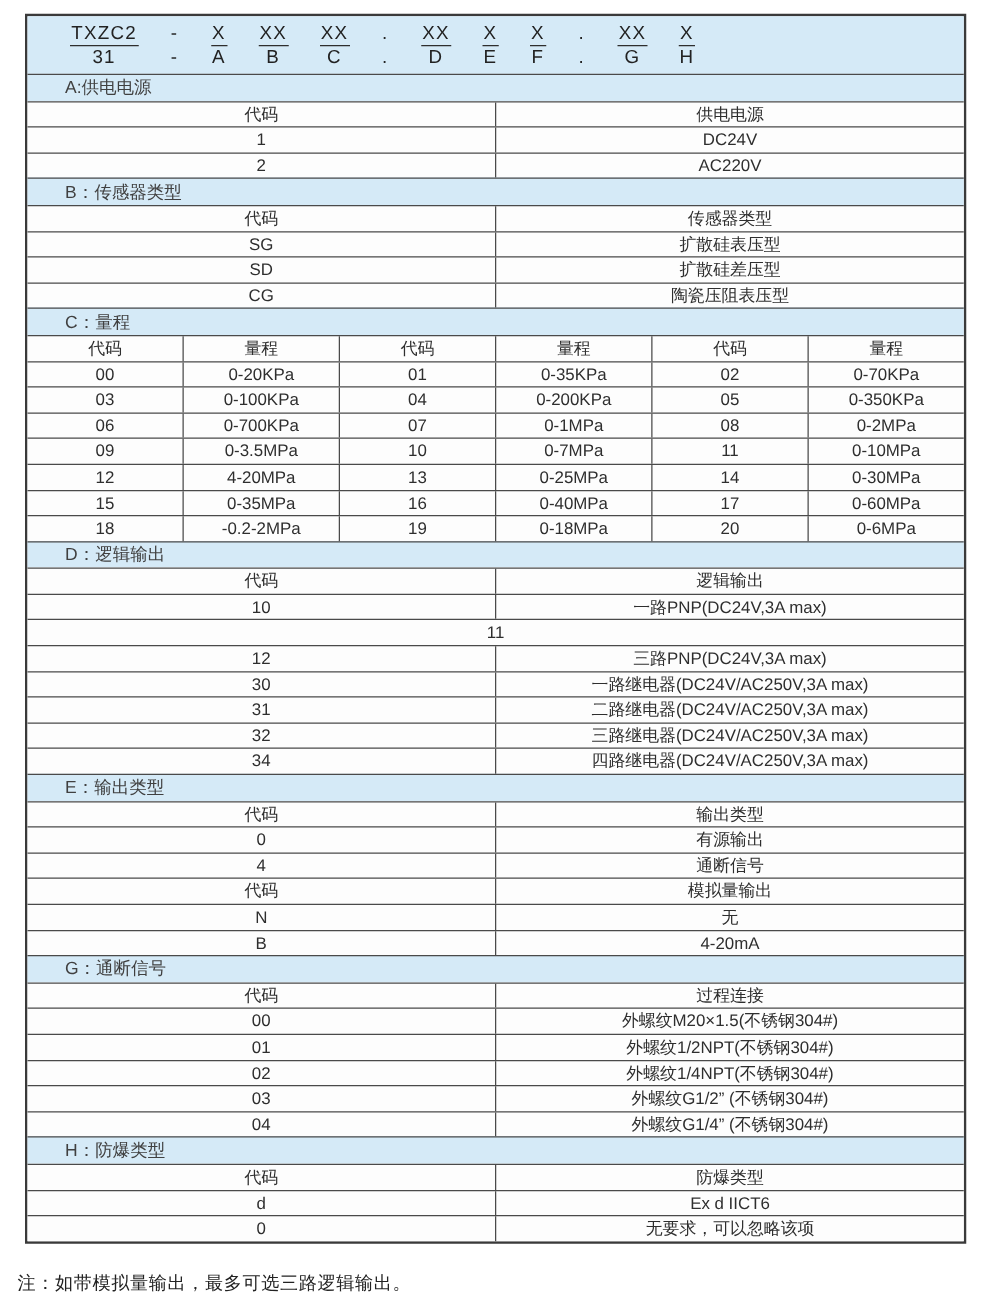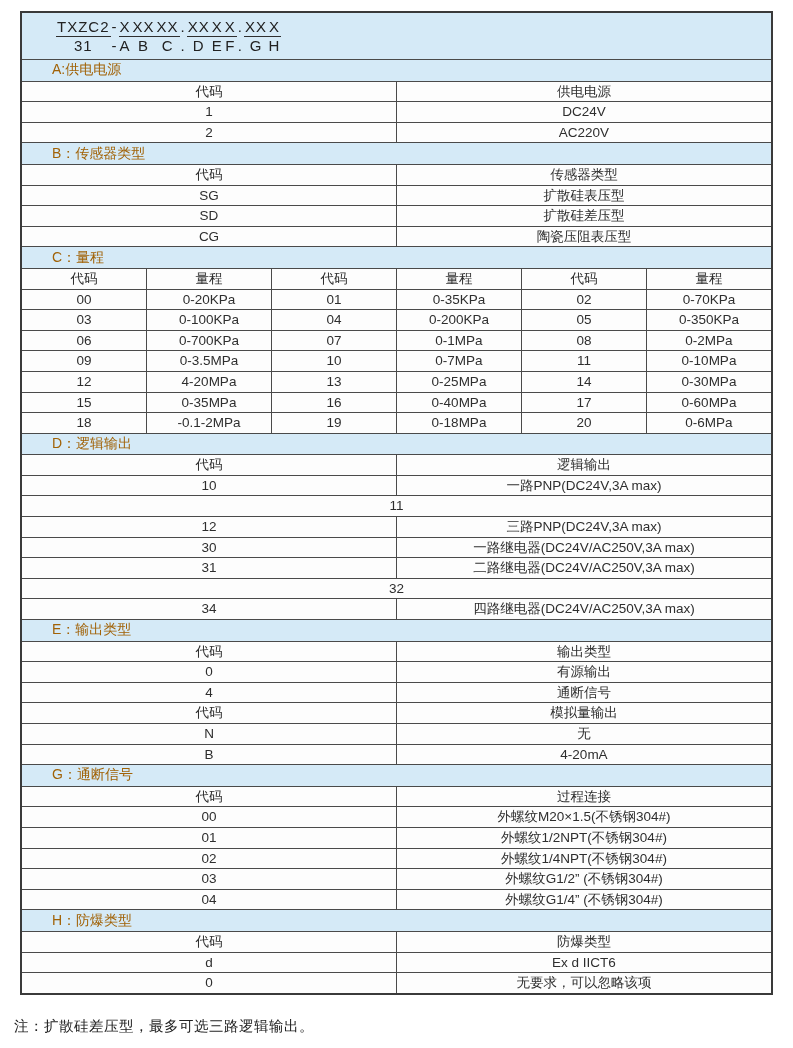--- a/index.html
+++ b/index.html
@@ -13,31 +13,31 @@
   html,body{width:793px;height:1048px;background:#ffffff;
     font-family:"Liberation Sans","DejaVu Sans",sans-serif;color:var(--text);}
   .page{position:relative;width:793px;height:1048px;overflow:hidden;}
 
   .spec-table{position:absolute;left:20px;top:11px;width:753px;
     border:2px solid var(--outer);box-sizing:border-box;background:var(--rowbg);}
 
   
   .code-block{height:46px;background:var(--blue);display:flex;align-items:center;
     padding-left:34px;box-sizing:border-box;}
-  .code-segments{display:flex;align-items:flex-start;gap:0;}
+  .code-segments{display:flex;align-items:flex-start;gap:25px;}
   .seg{display:flex;flex-direction:column;align-items:center;font-size:15px;
     letter-spacing:1px;color:#222;}
   .seg .top{border-bottom:1.5px solid #2e2e2e;line-height:18px;padding:0 1px;}
   .seg .bot{line-height:18px;}
   .seg.sep .top{border-bottom:1.5px solid transparent;}
 
   
   .sec-header{height:21.6px;box-sizing:border-box;border-top:1px solid var(--border);
     background:var(--blue);display:flex;align-items:center;padding-left:30px;
-    font-size:14px;color:#a16207;}
+    font-size:14px;color:#404040;}
   .trow{display:flex;height:20.6px;box-sizing:border-box;
     border-top:1px solid var(--border);background:var(--rowbg);}
   .cell{flex:1;text-align:center;font-size:13.5px;line-height:19px;
     white-space:nowrap;overflow:hidden;box-sizing:border-box;}
   .cell + .cell{border-left:1px solid var(--border);}
 
   .note{position:absolute;left:14px;top:1017px;font-size:14.5px;color:#222;
     letter-spacing:0.5px;}
 </style>
 </head>
@@ -187,21 +187,21 @@
         <div class="trow">
           <div class="cell">15</div>
           <div class="cell">0-35MPa</div>
           <div class="cell">16</div>
           <div class="cell">0-40MPa</div>
           <div class="cell">17</div>
           <div class="cell">0-60MPa</div>
         </div>
         <div class="trow">
           <div class="cell">18</div>
-          <div class="cell">-0.1-2MPa</div>
+          <div class="cell">-0.2-2MPa</div>
           <div class="cell">19</div>
           <div class="cell">0-18MPa</div>
           <div class="cell">20</div>
           <div class="cell">0-6MPa</div>
         </div>
         <div class="sec-header">
           <span>D：逻辑输出</span>
         </div>
         <div class="trow">
           <div class="cell">代码</div>
@@ -221,20 +221,21 @@
         <div class="trow">
           <div class="cell">30</div>
           <div class="cell">一路继电器(DC24V/AC250V,3A max)</div>
         </div>
         <div class="trow">
           <div class="cell">31</div>
           <div class="cell">二路继电器(DC24V/AC250V,3A max)</div>
         </div>
         <div class="trow">
           <div class="cell">32</div>
+          <div class="cell">三路继电器(DC24V/AC250V,3A max)</div>
         </div>
         <div class="trow">
           <div class="cell">34</div>
           <div class="cell">四路继电器(DC24V/AC250V,3A max)</div>
         </div>
         <div class="sec-header">
           <span>E：输出类型</span>
         </div>
         <div class="trow">
           <div class="cell">代码</div>
@@ -298,15 +299,15 @@
           <div class="cell">d</div>
           <div class="cell">Ex d IICT6</div>
         </div>
         <div class="trow">
           <div class="cell">0</div>
           <div class="cell">无要求，可以忽略该项</div>
         </div>
       </div>
   </div>
 
-  <div class="note">注：扩散硅差压型，最多可选三路逻辑输出。</div>
+  <div class="note">注：如带模拟量输出，最多可选三路逻辑输出。</div>
 
 </div>
 
 </body></html>

